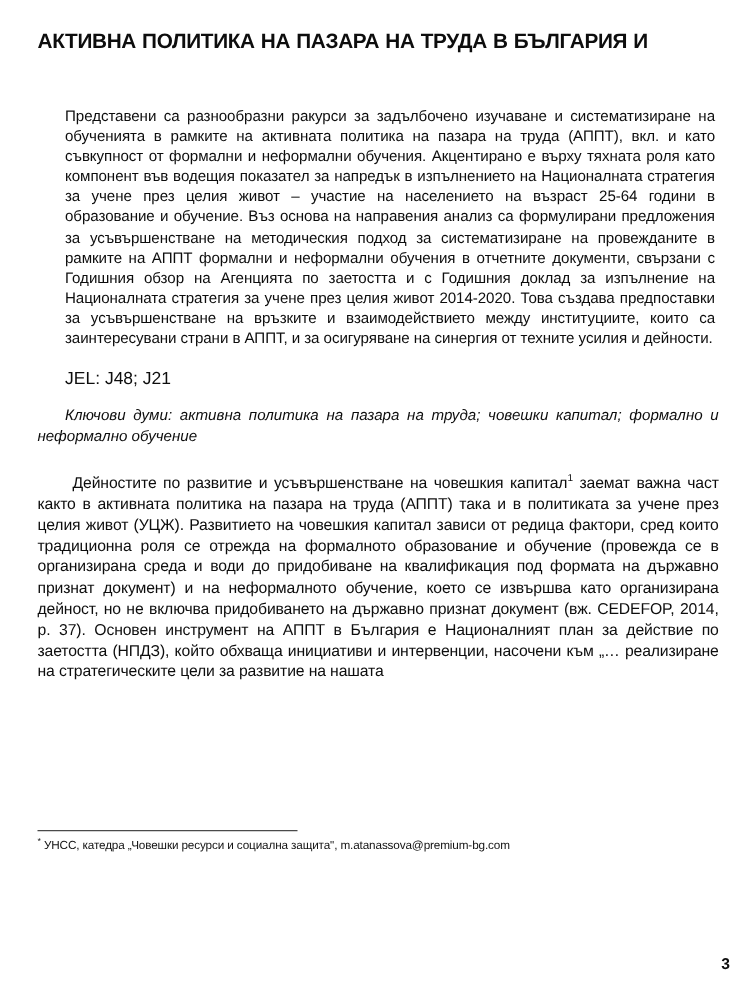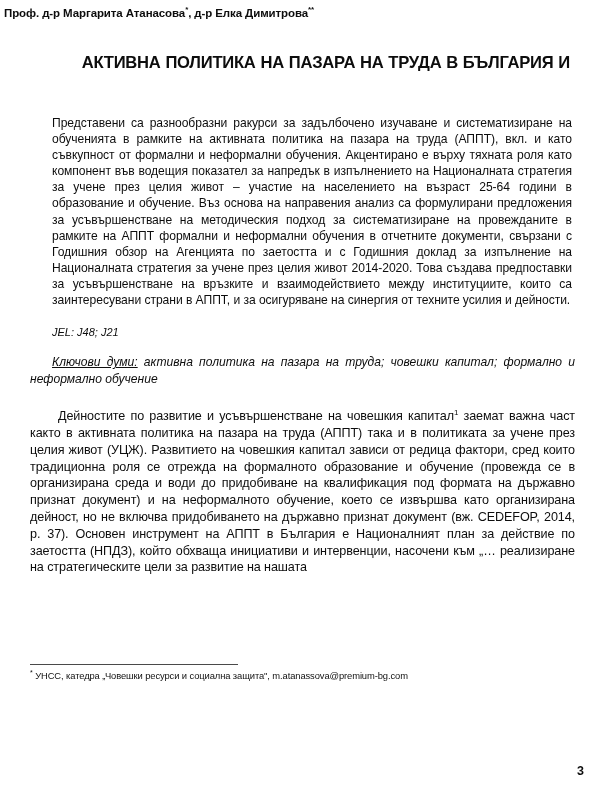--- a/index.html
+++ b/index.html
@@ -34,62 +34,60 @@
     white-space: nowrap;
   }
   .authors-line .sup {
     font-size: 8px;
     vertical-align: super;
     line-height: 0;
   }
 
   
   .title {
-    margin: 32px 0 0 0;
+    margin: 16px 0 0 0;
     font-size: 16.6px;
     font-weight: bold;
     line-height: 21.5px;
-    text-align: right;
+    text-align: left;
     letter-spacing: -0.25px;
     word-spacing: 0.5px;
   }
 
   
   .abstract {
     margin: 20px 0 0 22px;
     width: 520px;
     font-size: 12.1px;
     line-height: 16.1px;
     text-align: justify;
     letter-spacing: -0.05px;
     text-indent: 0;
   }
 
   
   .jel {
     margin: 16px 0 0 22px;
-    font-size: 11px;
+    font-size: 14px;
     font-weight: normal;
     line-height: 16px;
-    font-style: italic;
   }
 
   
   .keywords {
     margin: 14px 0 0 0;
     width: 545px;
     font-size: 12.1px;
     font-style: italic;
     line-height: 16.5px;
     text-align: justify;
     text-indent: 22px;
   }
   .keywords .kw-label {
     font-style: italic;
-    text-decoration: underline;
   }
 
   
   .body-par {
     margin: 21px 0 0 0;
     width: 545px;
     font-size: 12.6px;
     line-height: 16.8px;
     text-align: justify;
     text-indent: 28px;
@@ -142,23 +140,20 @@
     bottom: 22px;
     font-size: 12.5px;
     font-weight: bold;
   }
 </style>
 </head>
 <body>
 
 <div class="page">
 
-  <div class="authors-line">
-    <span>Проф. д-р Маргарита Атанасова</span><span class="sup">*</span><span>, </span><span>д-р Елка Димитрова</span><span class="sup">**</span>
-  </div>
 
   <h1 class="title">
     <span>АКТИВНА ПОЛИТИКА НА ПАЗАРА НА ТРУДА В БЪЛГАРИЯ И</span><br>
     <br>
   </h1>
 
   <p class="abstract">Представени са разнообразни ракурси за задълбочено изучаване и систематизиране на обученията в рамките на активната политика на пазара на труда (АППТ), вкл. и като съвкупност от формални и неформални обучения. Акцентирано е върху тяхната роля като компонент във водещия показател за напредък в изпълнението на Националната стратегия за учене през целия живот – участие на населението на възраст 25-64 години в образование и обучение. Въз основа на направения анализ са формулирани предложения за усъвършенстване на методическия подход за систематизиране на провежданите в рамките на АППТ формални и неформални обучения в отчетните документи, свързани с Годишния обзор на Агенцията по заетостта и с Годишния доклад за изпълнение на Националната стратегия за учене през целия живот 2014-2020. Това създава предпоставки за усъвършенстване на връзките и взаимодействието между институциите, които са заинтересувани страни в АППТ, и за осигуряване на синергия от техните усилия и дейности.</p>
 
   <p class="jel">JEL: J48; J21</p>
 

